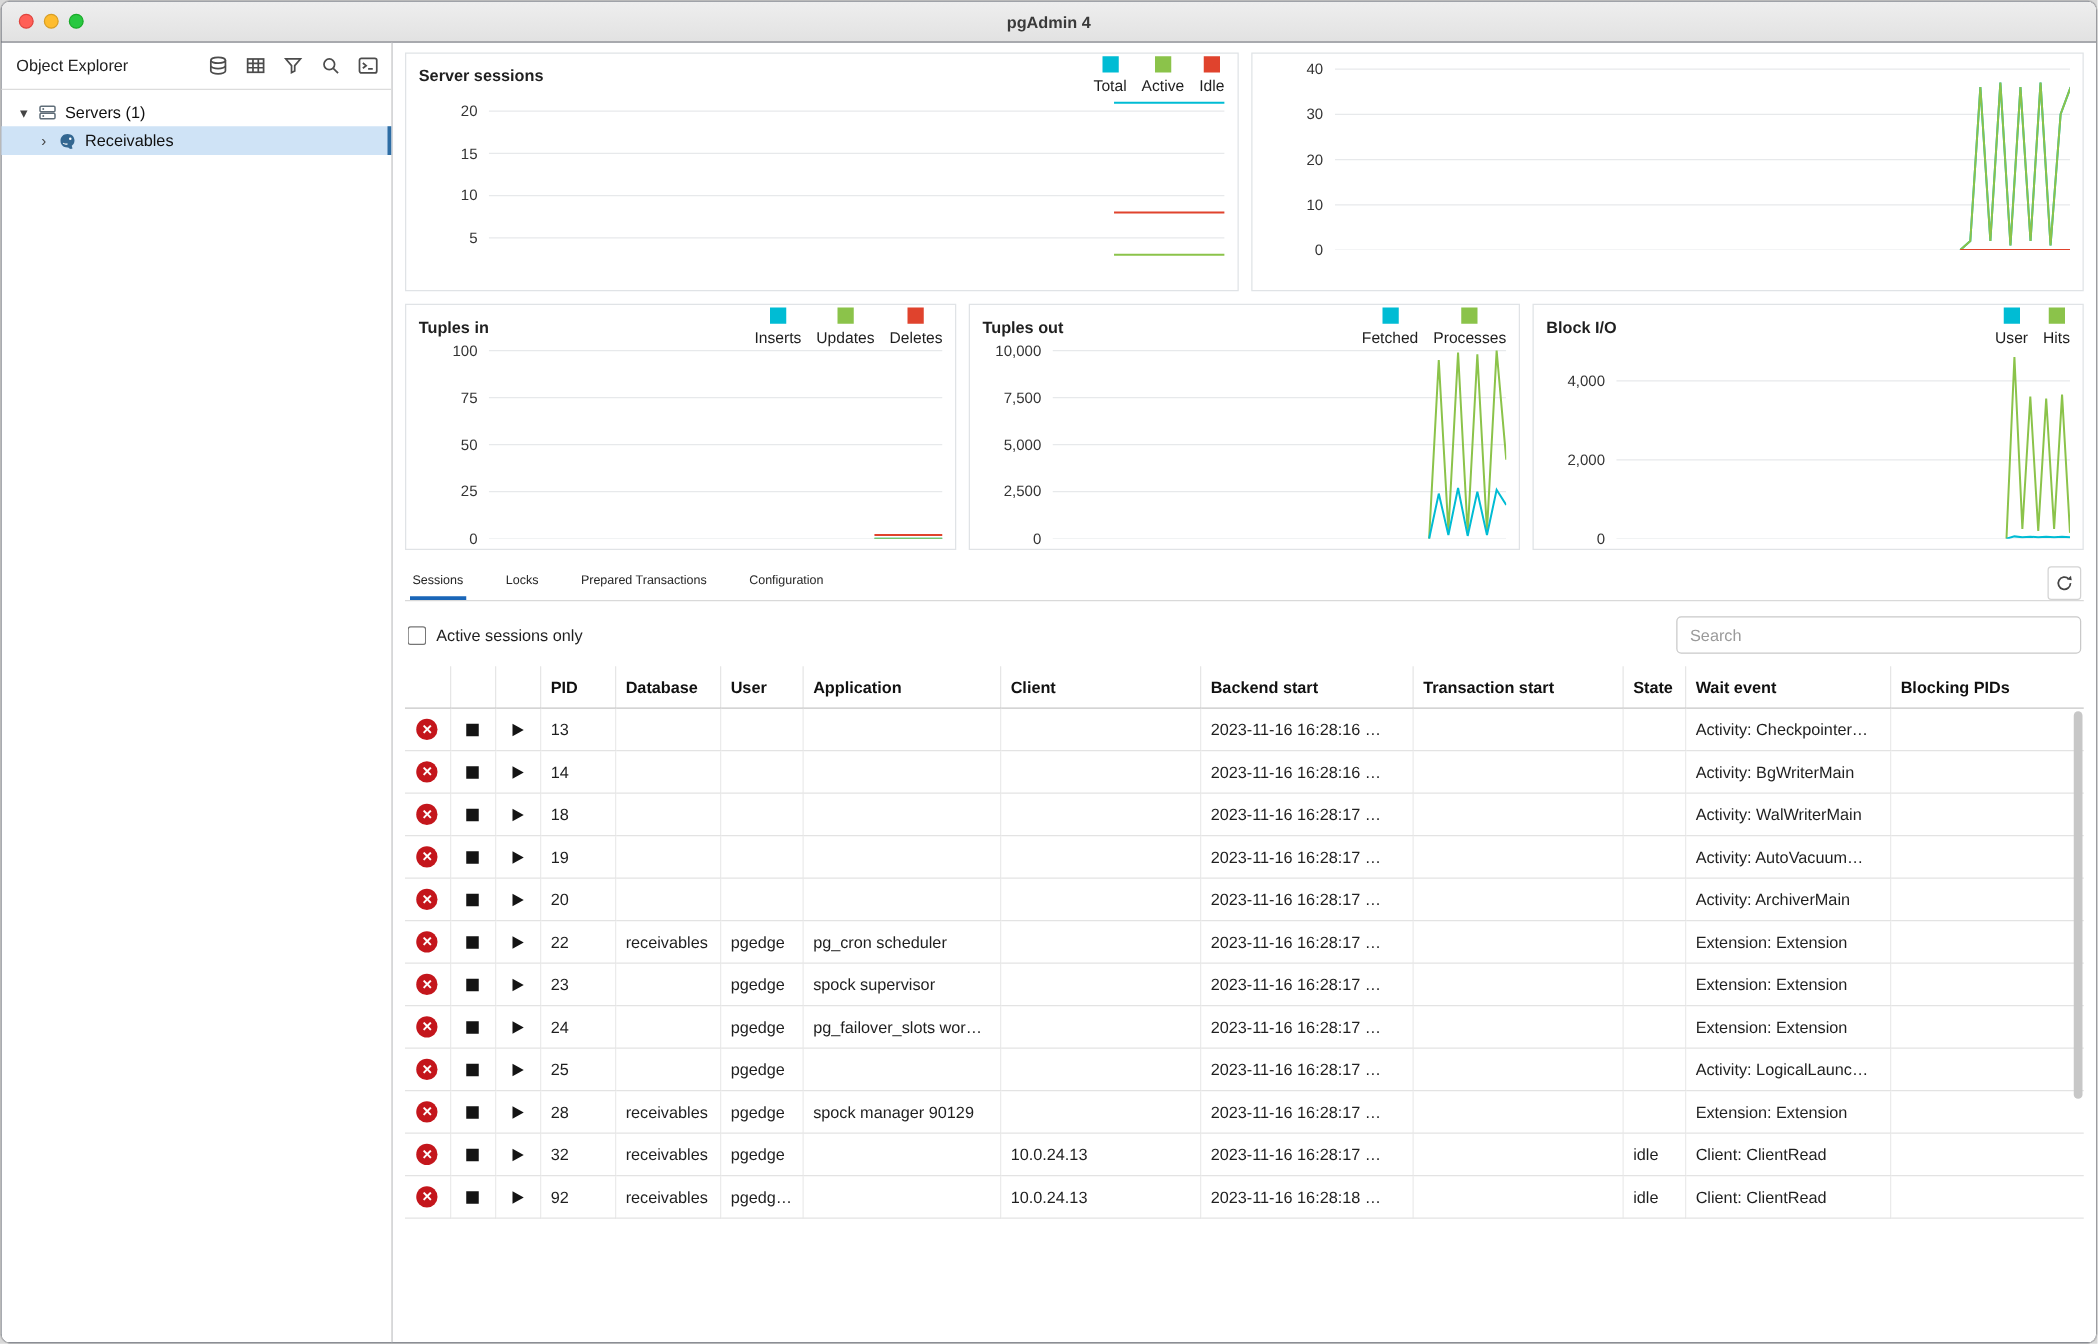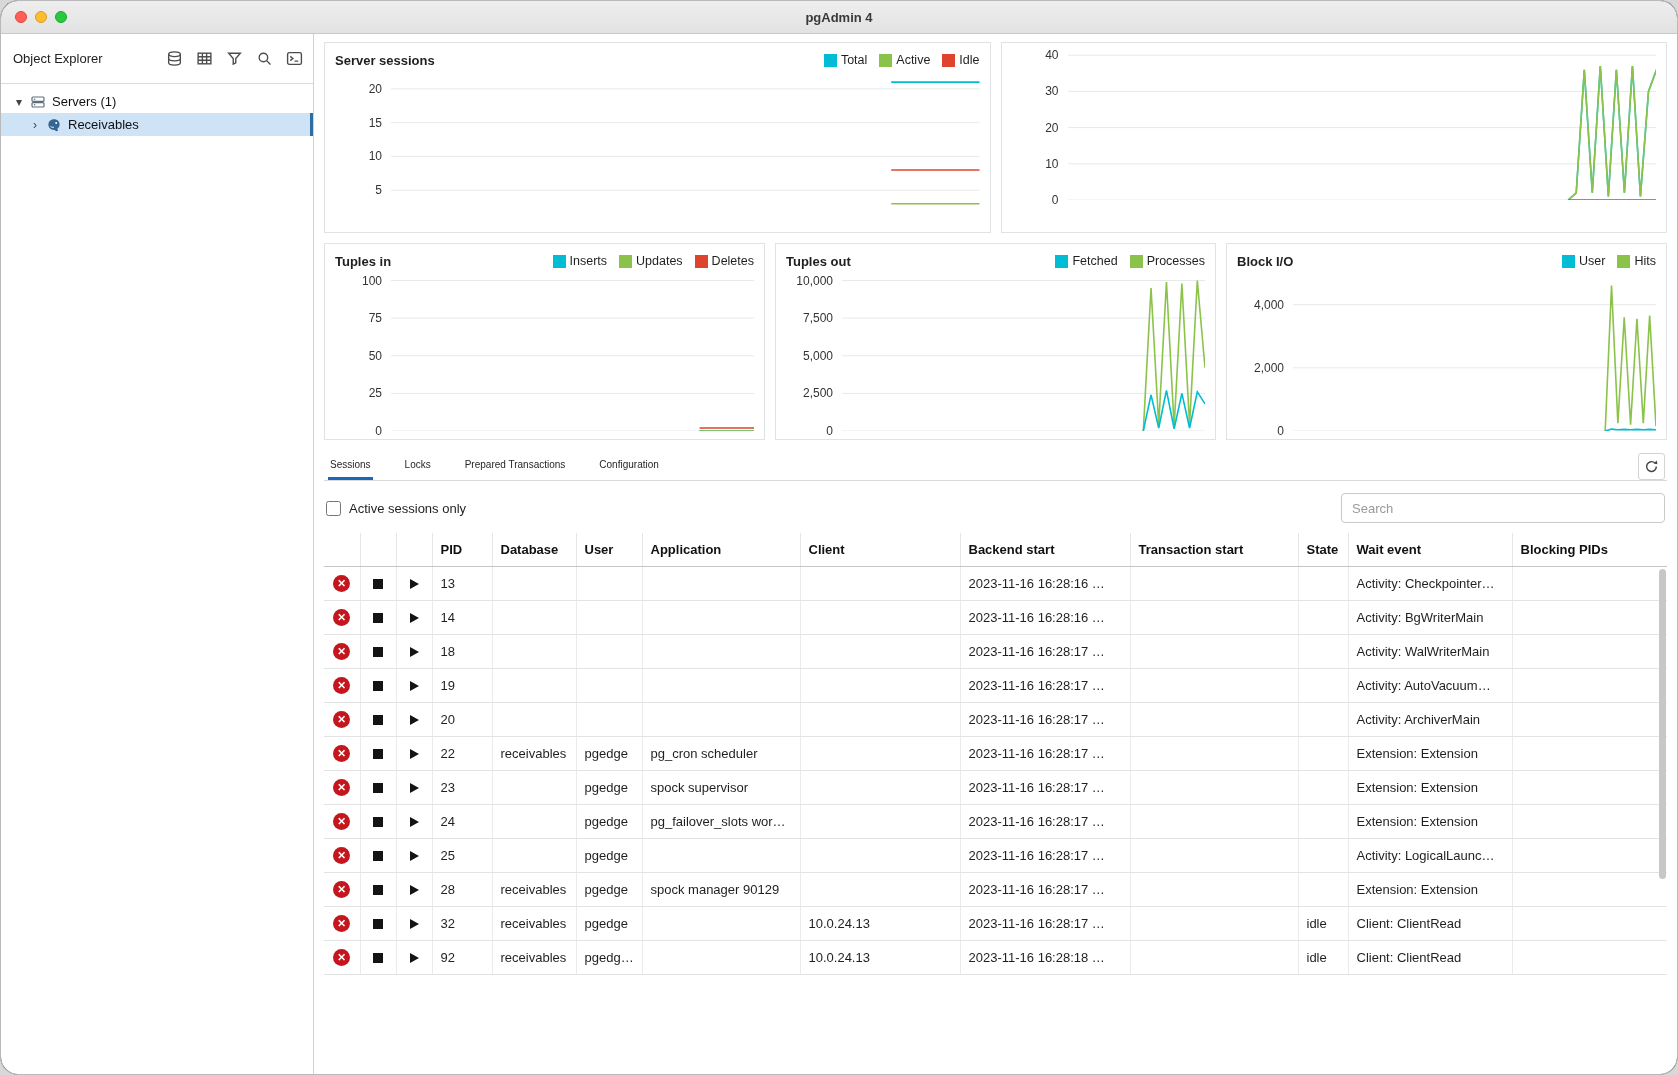--- a/index.html
+++ b/index.html
@@ -1,33 +1,33 @@
 <!DOCTYPE html>
 <html><head>
 <meta charset="utf-8">
 <style>
   * { box-sizing: border-box; margin: 0; padding: 0; }
   html,body { width:1678px; height:1075px; }
   body { font-family:"Liberation Sans", sans-serif; background:#d8d8d8; overflow:hidden; }
-  .window { position:absolute; inset:0; background:#0f172a; border-radius:18px; overflow:hidden; border:1px solid #b9b9b9; display:flex; flex-direction:column; }
+  .window { position:absolute; inset:0; background:#0f172a; border-radius:8px; overflow:hidden; border:1px solid #b9b9b9; display:flex; flex-direction:column; }
 
   
   .titlebar { height:33px; flex:none; background:linear-gradient(#eeeeee,#e2e2e2); border-bottom:1px solid #c9c9c9; position:relative; display:flex; align-items:center; justify-content:center; }
   .title-text { font-size:13px; font-weight:700; color:#3a3a3a; }
   .traffic { position:absolute; left:14px; top:0; height:100%; display:flex; align-items:center; gap:8px; }
   .tl { width:12px; height:12px; border-radius:50%; }
   .tl.red { background:#ff5f57; border:1px solid #e0443e; }
   .tl.yellow { background:#febc2e; border:1px solid #d89e24; }
   .tl.green { background:#28c840; border:1px solid #1aab29; }
 
   .app { flex:1; display:flex; min-height:0; }
 
   
   .sidebar { width:313px; flex:none; background:#fff; border-right:1px solid #d2d2d2; display:flex; flex-direction:column; }
-  .sidebar-header { height:50px; flex:none; display:flex; align-items:center; padding:0 6px 0 12px; border-bottom:1px solid #dcdcdc; }
+  .sidebar-header { height:38px; flex:none; display:flex; align-items:center; padding:0 6px 0 12px; border-bottom:1px solid #dcdcdc; }
   .oe-title { font-size:13px; color:#222; margin-right:auto; }
   .sb-tools { display:flex; gap:4px; }
   .tool-btn { width:26px; height:24px; display:flex; align-items:center; justify-content:center; border-radius:3px; background:transparent; border:none; cursor:pointer; }
   .tool-btn svg { stroke:#4c4c4c; fill:none; stroke-width:1.3; }
   .tree { padding-top:6px; font-size:13px; color:#111; }
   .tree-row { height:23px; display:flex; align-items:center; gap:6px; cursor:default; }
   .tree-row.servers { padding-left:13px; }
   .tree-row.selected { padding-left:29px; background:#cfe3f6; position:relative; }
   .tree-row.selected::after { content:''; position:absolute; right:0; top:0; bottom:0; width:3px; background:#2e6da4; }
   .chev { width:10px; color:#444; font-size:12px; text-align:center; }
@@ -40,21 +40,21 @@
   .main-tab { display:flex; align-items:center; padding:0 1px; margin-right:32px; font-size:13.5px; color:#3a3a3a; border-bottom:3px solid transparent; border-top:3px solid transparent; cursor:pointer; white-space:nowrap; }
   .main-tab.active { color:#1a66b8; border-bottom-color:#1a66b8; }
   .close-btn { margin-left:auto; align-self:center; font-size:15px; font-weight:700; color:#222; background:none; border:none; cursor:pointer; line-height:1; }
 
   .dash { flex:1; min-height:0; padding:8px 10px; overflow:hidden; }
   .charts-row { display:flex; gap:10px; margin-bottom:10px; }
   .chart-panel { flex:1; min-width:0; border:1px solid #e0e3e6; padding:5px 10px 8px; background:#fff; }
   .panel-head { display:flex; align-items:center; height:24px; }
   .panel-title { font-size:13px; font-weight:700; color:#1f1f1f; }
   .legend { margin-left:auto; display:flex; gap:12px; }
-  .legend-item { display:flex; align-items:center; gap:4px; font-size:12.5px; color:#1f1f1f; }
+  .legend-item { display:flex; align-items:center; gap:4px; font-size:12.5px; color:#1f1f1f;flex-direction:column; }
   .legend-swatch { width:13px; height:13px; display:inline-block; }
   .chart-body { display:flex; }
   .chart-body.tall { height:152px; }
   .chart-body.short { height:158px; }
   .y-labels { width:56px; flex:none; position:relative; }
   .y-label { position:absolute; right:9px; font-size:12px; color:#333; line-height:14px; }
   .svg-wrap { flex:1; min-width:0; position:relative; }
   .svg-wrap svg { width:100%; height:100%; display:block; }
 
   

